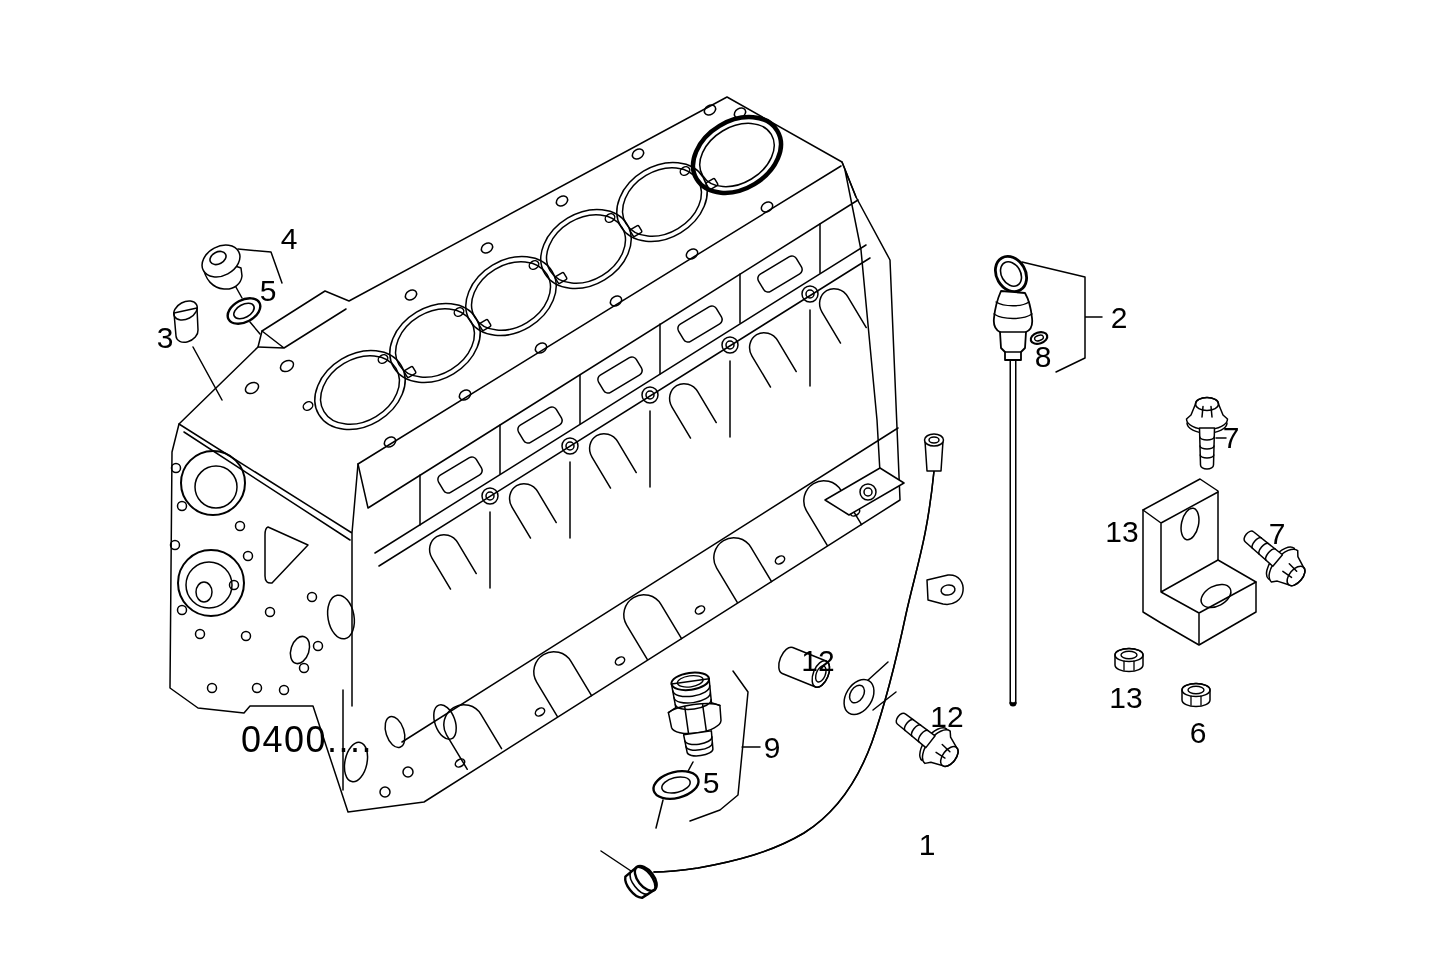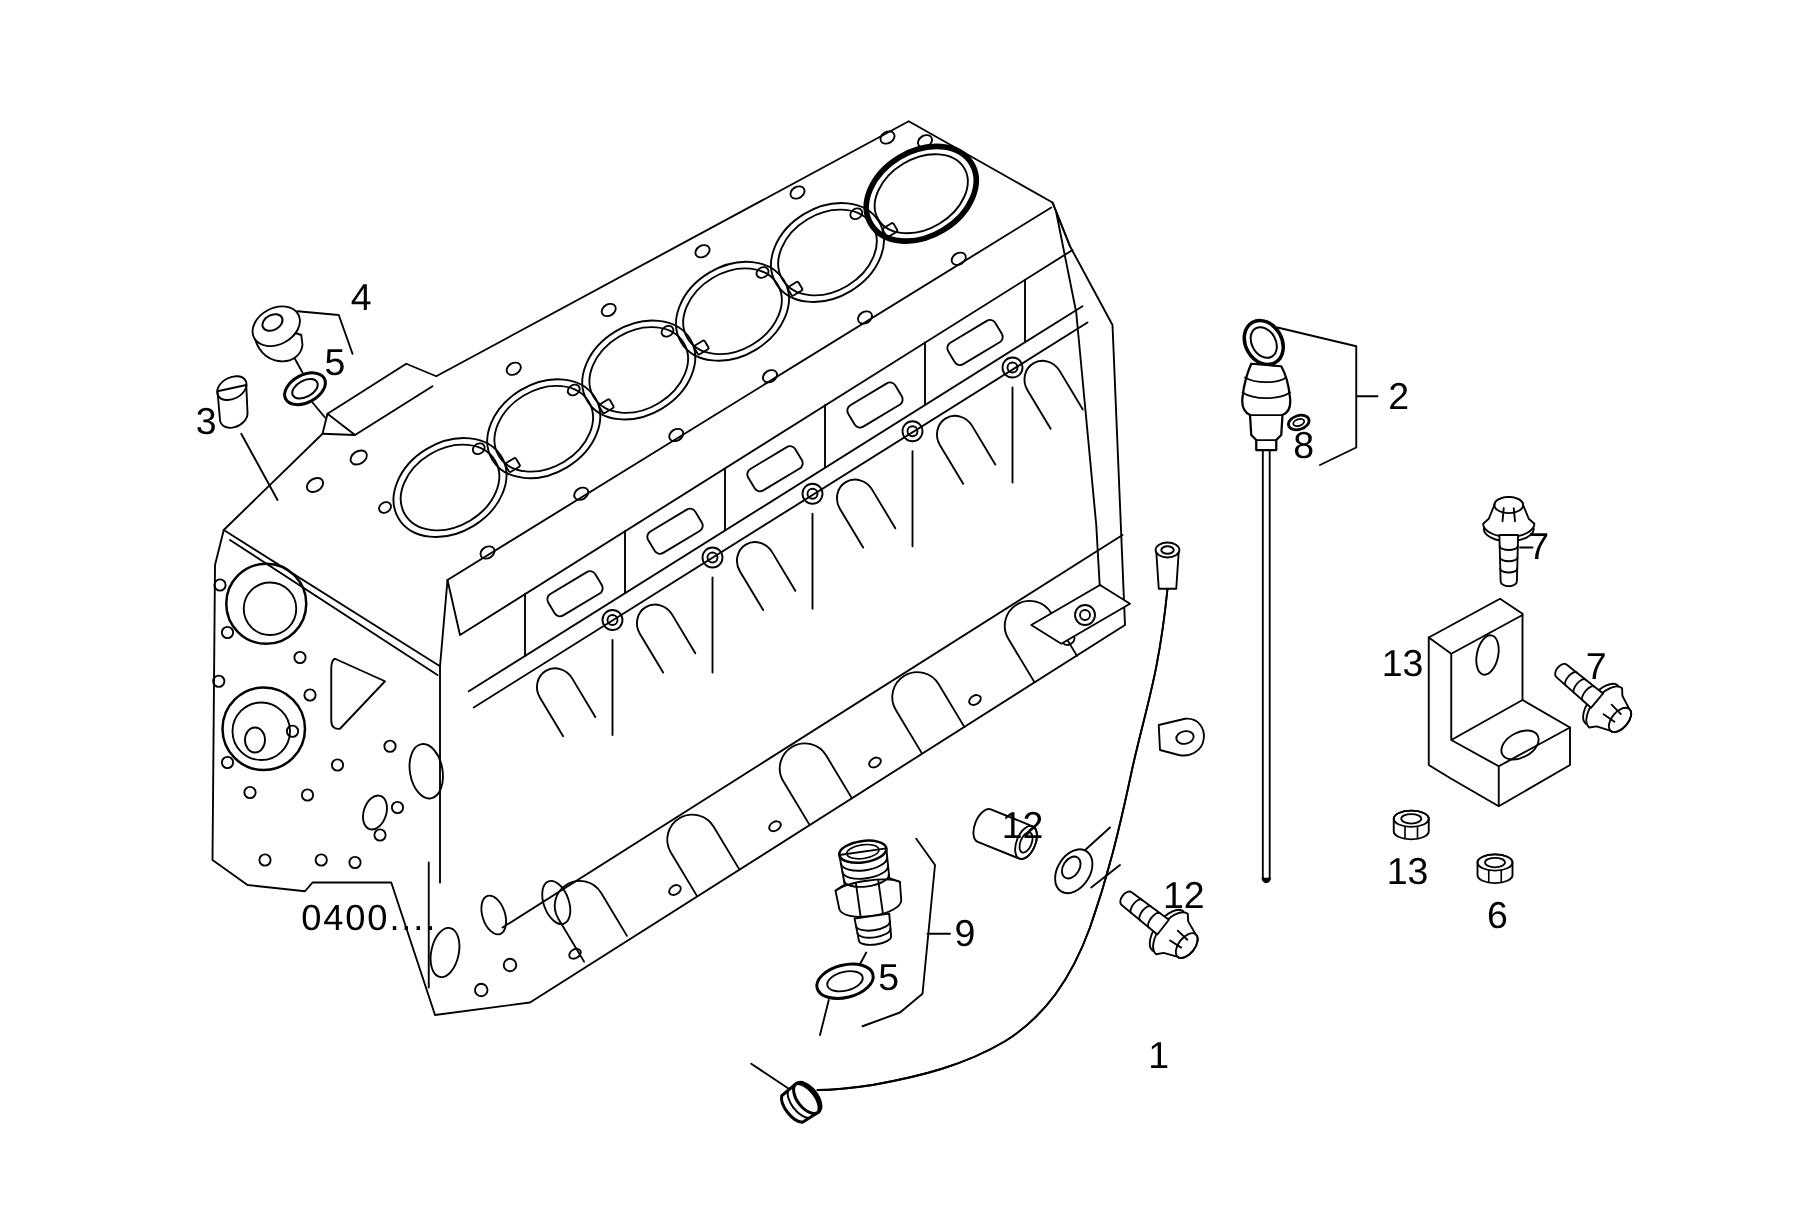--- a/index.html
+++ b/index.html
@@ -1,21 +1,21 @@
 <!DOCTYPE html>
 <html><head>
 <meta charset="utf-8">
 <style>
   html,body{margin:0;padding:0;background:#ffffff;}
   .stage{position:relative;width:1450px;height:978px;background:#ffffff;overflow:hidden;
          font-family:"Liberation Sans", sans-serif;}
   .stage svg{position:absolute;left:0;top:0;}
   .callout{position:absolute;transform:translate(-50%,-50%);font-size:30px;line-height:1;
            color:#000;white-space:nowrap;}
-  .code-label{position:absolute;font-size:29px;letter-spacing:1.5px;color:#000;}
+  .code-label{position:absolute;font-size:36px;letter-spacing:1.5px;color:#000;}
   
   .ln{stroke:#000;fill:none;stroke-width:1.5;stroke-linecap:round;stroke-linejoin:round;}
   .fw{fill:#fff;}
 </style>
 </head>
 <body>
 
 <div class="stage">
 <svg width="1450" height="978" viewBox="0 0 1450 978">
 

